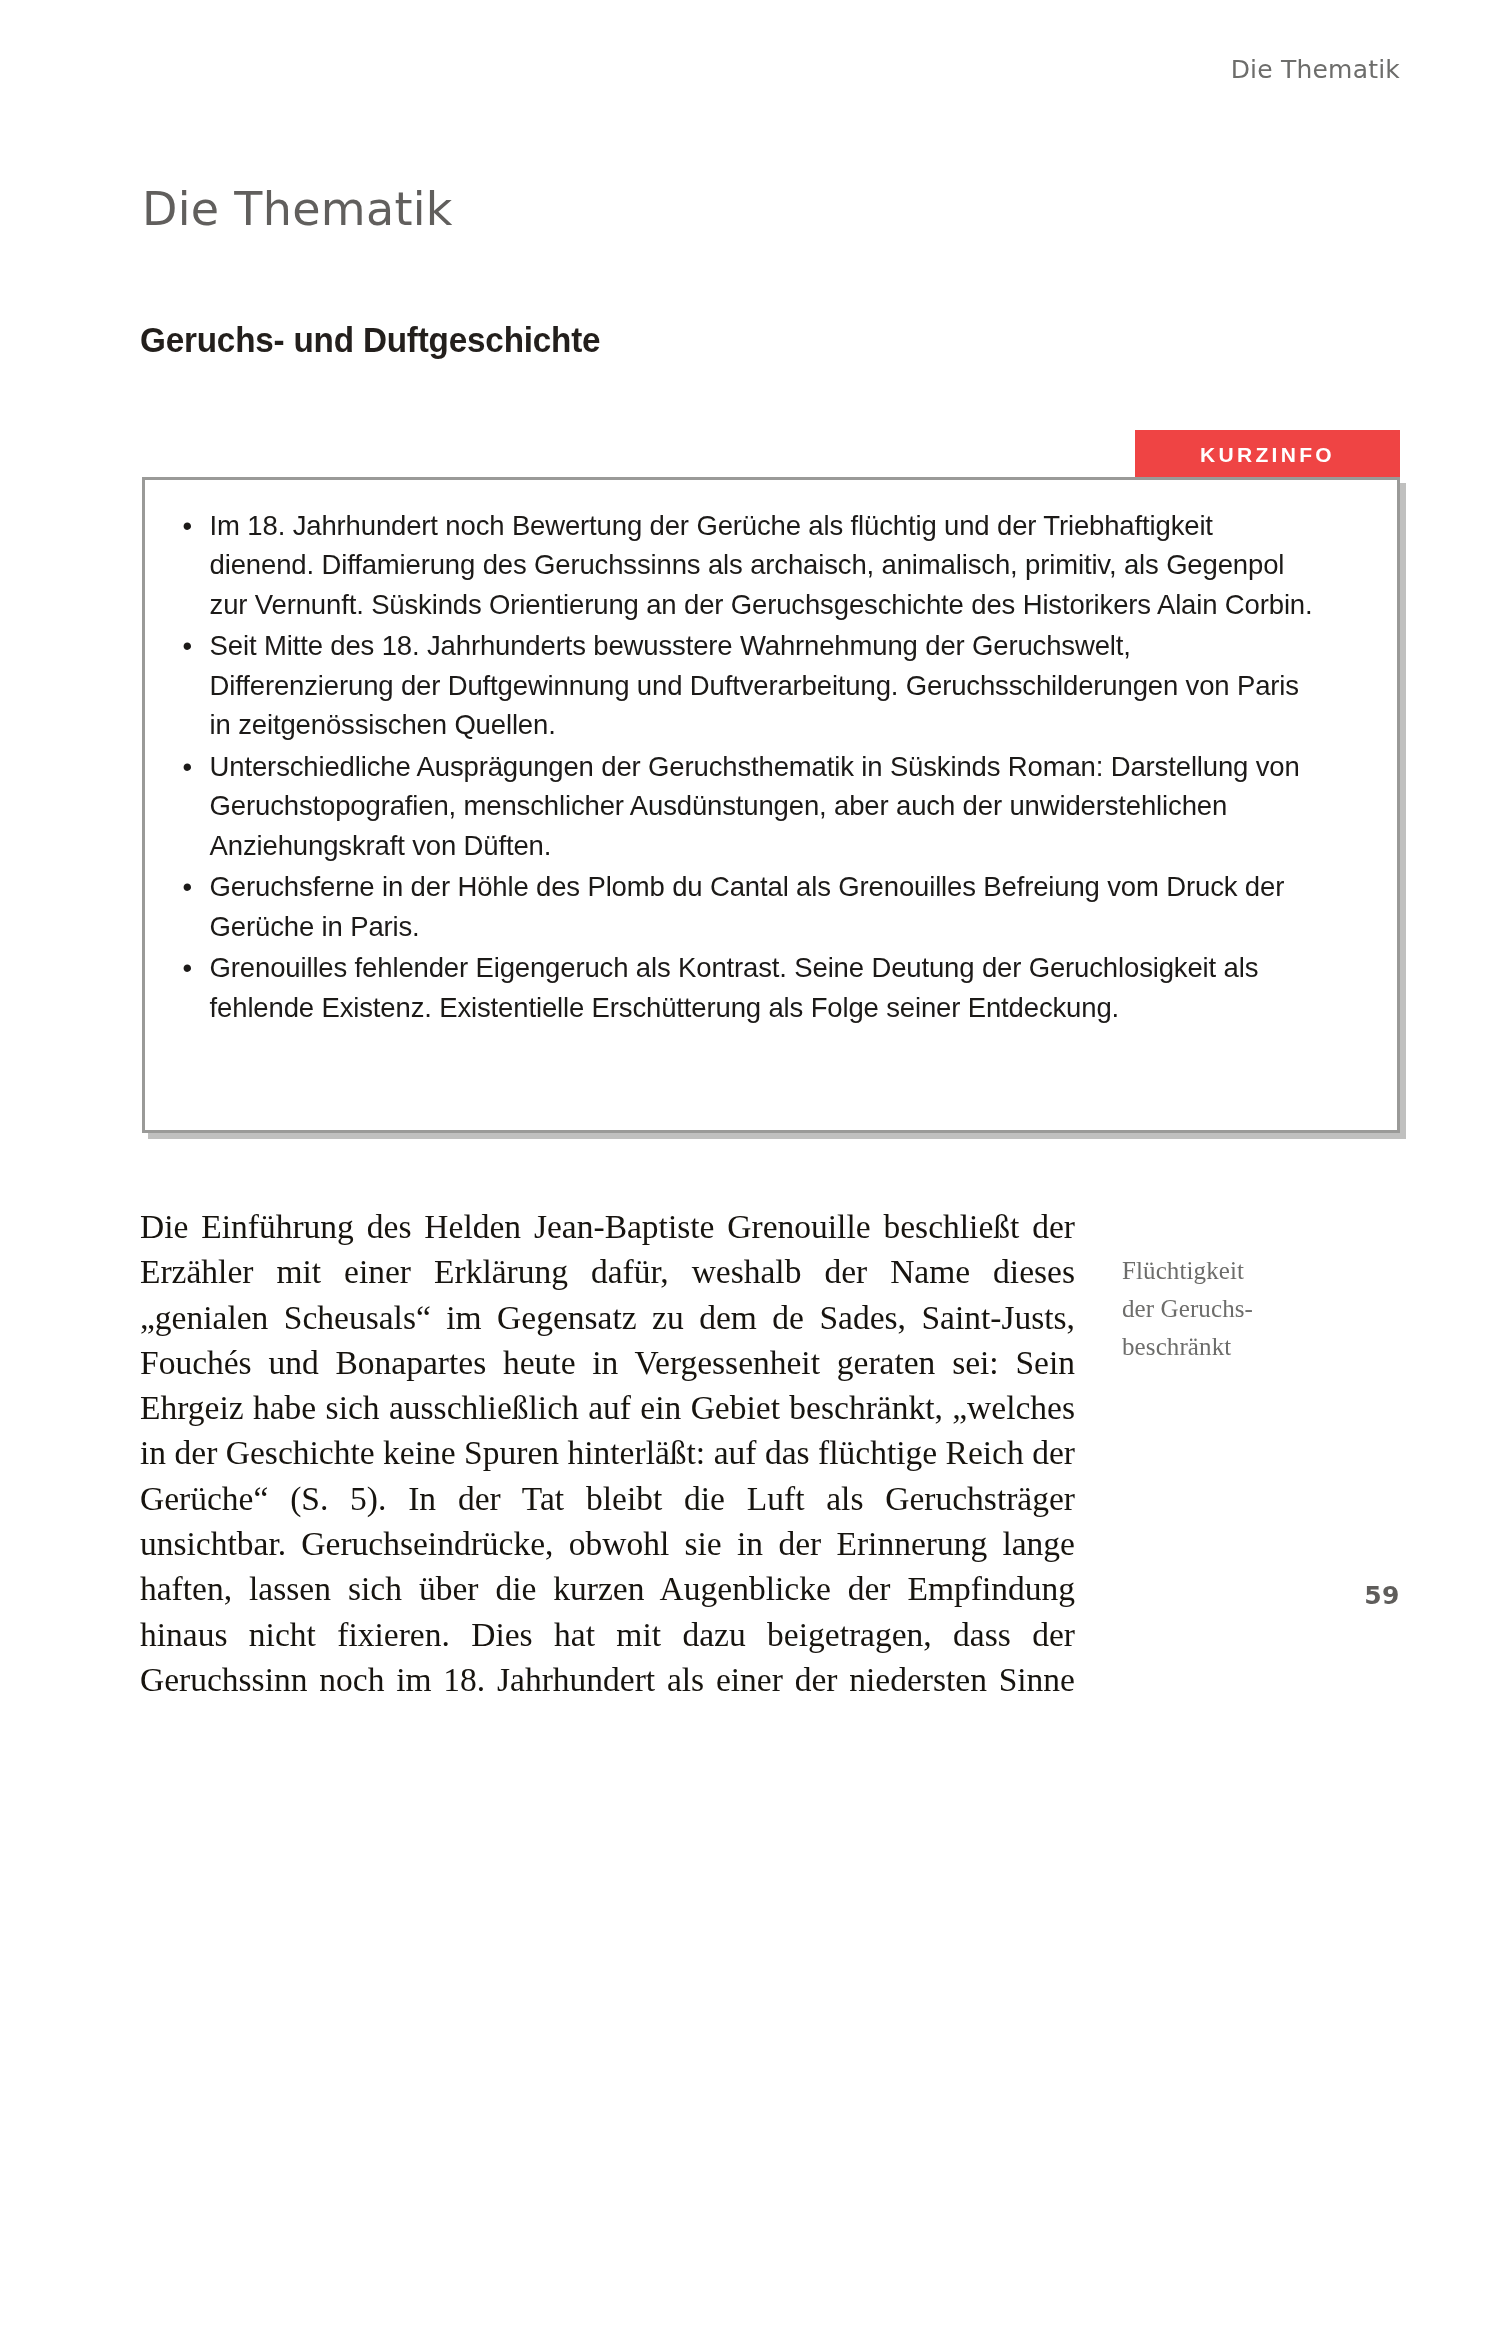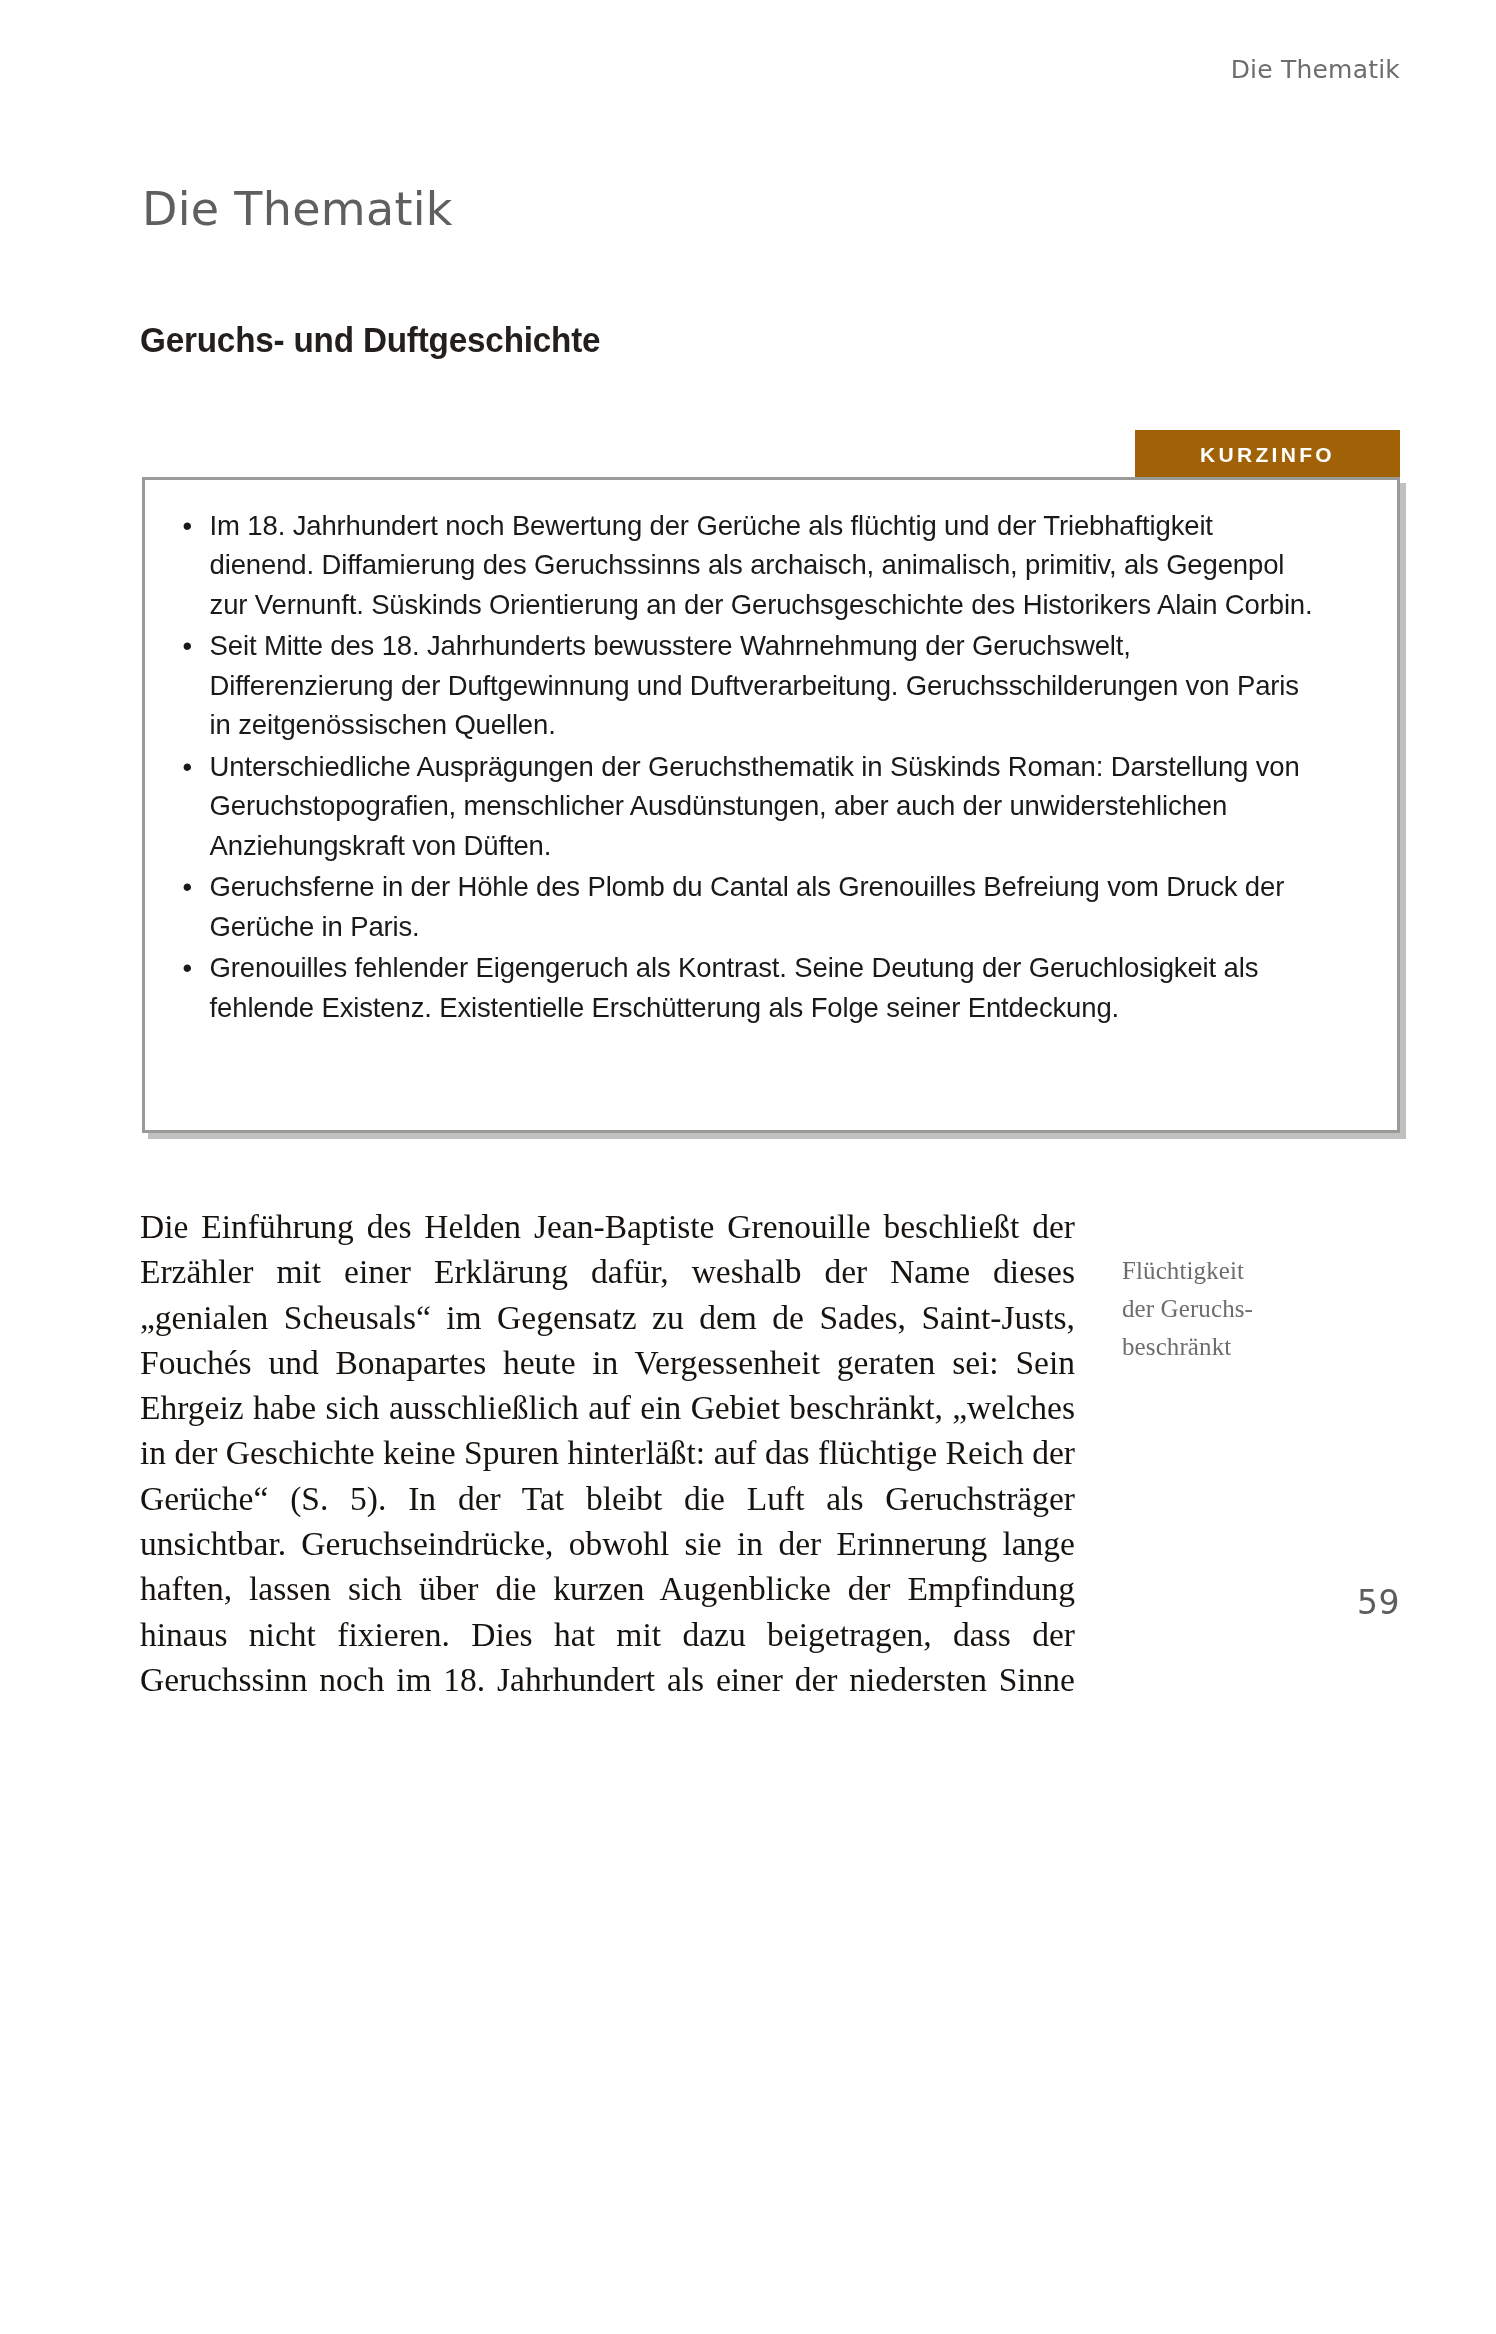--- a/index.html
+++ b/index.html
@@ -62,21 +62,21 @@
     transform-origin: left center;
   }
 
   
   .kurzinfo-badge {
     position: absolute;
     top: 430px;
     right: 96px;
     height: 52px;
     min-width: 265px;
-    background: #a16207;
+    background: #ef4444;
     color: #ffffff;
     font-family: "Liberation Sans", sans-serif;
     font-size: 21px;
     font-weight: bold;
     letter-spacing: 3.3px;
     display: flex;
     align-items: center;
     justify-content: center;
     box-sizing: border-box;
     padding: 0 26px 2px 26px;
@@ -158,25 +158,25 @@
     color: #6d6d6b;
     letter-spacing: 0.1px;
   }
   .margin-note span {
     display: block;
   }
 
   
   .folio {
     position: absolute;
-    bottom: 72px;
+    bottom: 84px;
     right: 96px;
     font-family: "DejaVu Sans", sans-serif;
-    font-size: 33px;
-    font-weight: normal;
+    font-size: 25px;
+    font-weight: bold;
     color: #5f5d5b;
     letter-spacing: 0.5px;
   }
 </style>
 </head>
 <body>
 
 <div class="page">
 
   <div class="running-head">Die Thematik</div>

